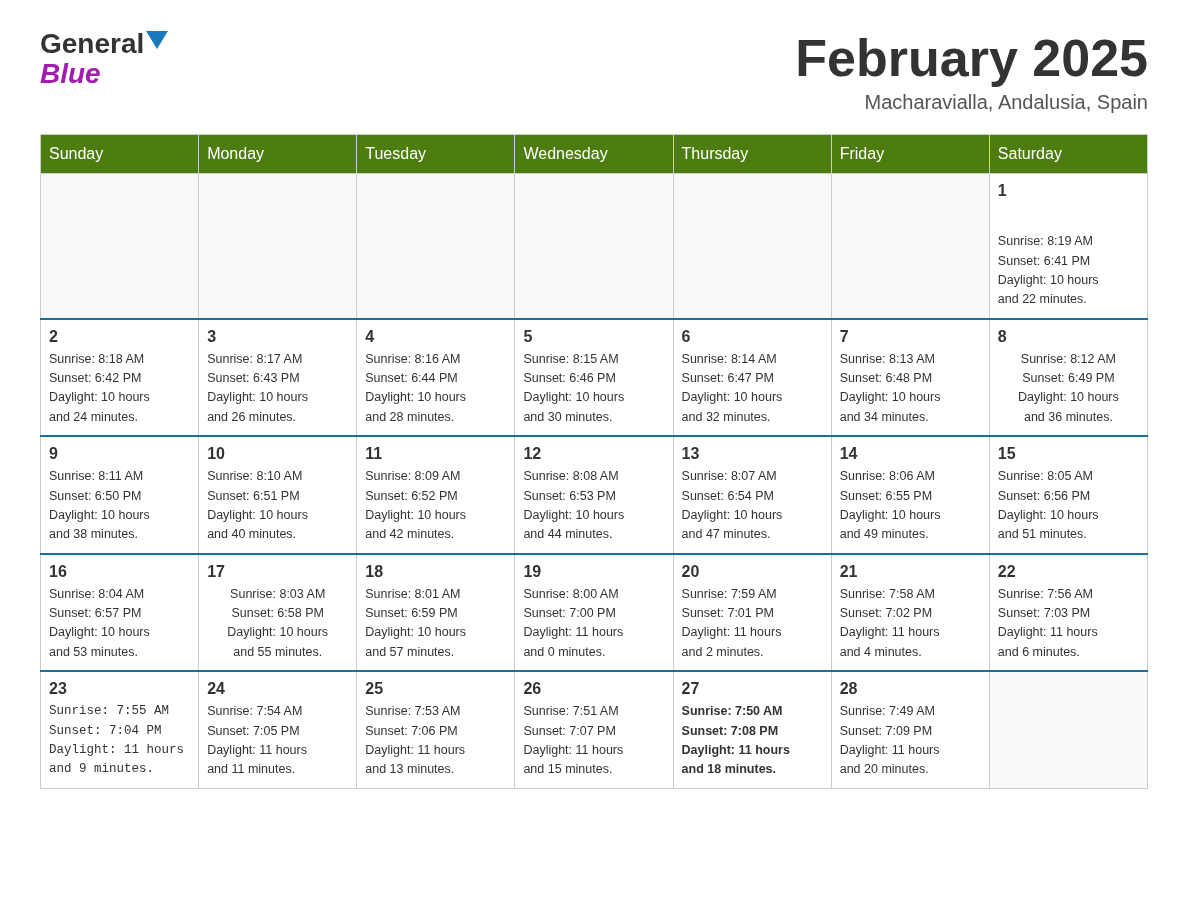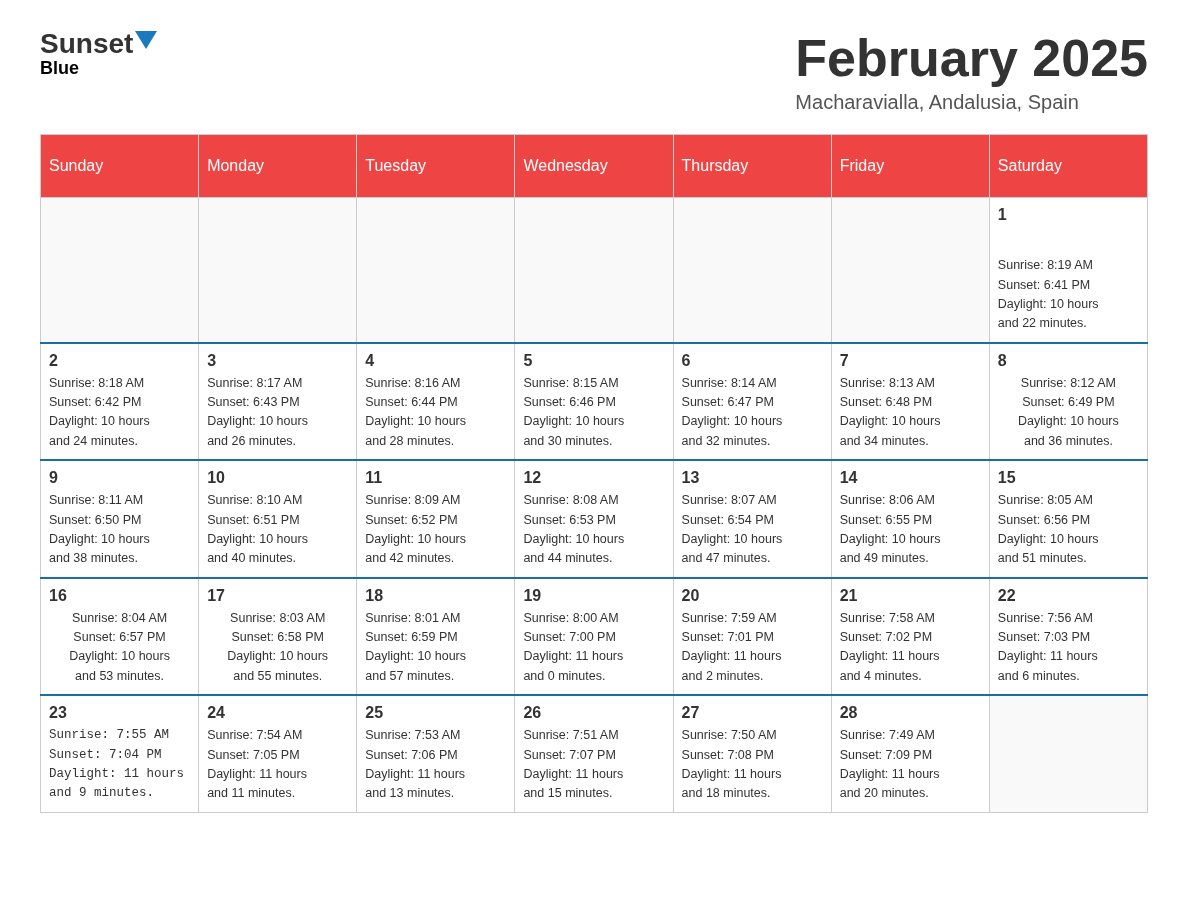--- a/index.html
+++ b/index.html
@@ -25,47 +25,49 @@
       font-size: 28px;
       font-weight: bold;
       color: #333;
       line-height: 1;
     }
     .logo-line {
       display: flex;
       align-items: center;
     }
     .logo-blue-line {
-      font-size: 18px;
+      font-size: 28px;
       font-weight: bold;
-      color: #000000;
+      color: #a21caf;
+      font-style: italic;
     }
     .title-section {
+      text-align: right;
       margin-left: 32px;
     }
     .month-title {
       font-size: 52px;
       font-weight: bold;
       color: #333;
       line-height: 1.1;
     }
     .location-title {
       font-size: 20px;
       color: #555;
       margin-top: 4px;
     }
     .calendar {
       width: 100%;
       border-collapse: collapse;
       border: 1px solid #ccc;
     }
     .calendar th {
-      background-color: #ef4444;
+      background-color: #4d7c0f;
       color: #fff;
-      padding: 22px 8px;
+      padding: 10px 8px;
       font-size: 16px;
       font-weight: normal;
       text-align: left;
       border: 1px solid #ccc;
     }
     .calendar td {
       vertical-align: top;
       padding: 8px;
       border: 1px solid #ccc;
       width: calc(100% / 7);
@@ -91,21 +93,21 @@
     .row-border td {
       border-top: 2px solid #1a6fa0;
     }
   </style>
 </head>
 <body>
 
 <div class="header">
   <div class="logo">
     <div class="logo-line">
-      <span class="logo-text">Sunset</span>
+      <span class="logo-text">General</span>
       <svg width="22" height="22" viewBox="0 0 22 22" style="margin-left:2px;margin-top:-4px;">
         <polygon points="0,0 22,0 11,18" fill="#1a7abf"></polygon>
       </svg>
     </div>
     <span class="logo-blue-line">Blue</span>
   </div>
   <div class="title-section">
     <div class="month-title">February 2025</div>
     <div class="location-title">Macharavialla, Andalusia, Spain</div>
   </div>
@@ -237,21 +239,21 @@
           <div class="day-number">15</div>
           <div class="day-info" style="white-space: pre-line;">Sunrise: 8:05 AM
 Sunset: 6:56 PM
 Daylight: 10 hours
 and 51 minutes.</div>
         </td>
       </tr>
       <tr class="row-border">
         <td>
           <div class="day-number">16</div>
-          <div class="day-info" style="white-space: pre-line; text-align: center;">Sunrise: 8:04 AM
+          <div class="day-info" style="white-space: pre-line;">Sunrise: 8:04 AM
 Sunset: 6:57 PM
 Daylight: 10 hours
 and 53 minutes.</div>
         </td>
         <td>
           <div class="day-number">17</div>
           <div class="day-info" style="white-space: pre-line; text-align: center;">Sunrise: 8:03 AM
 Sunset: 6:58 PM
 Daylight: 10 hours
 and 55 minutes.</div>
@@ -316,21 +318,21 @@
         </td>
         <td>
           <div class="day-number">26</div>
           <div class="day-info" style="white-space: pre-line;">Sunrise: 7:51 AM
 Sunset: 7:07 PM
 Daylight: 11 hours
 and 15 minutes.</div>
         </td>
         <td>
           <div class="day-number">27</div>
-          <div class="day-info" style="white-space: pre-line;">Sunrise: 7:50 AM
+          <div class="day-info" style="white-space: pre-line; font-weight: bold;">Sunrise: 7:50 AM
 Sunset: 7:08 PM
 Daylight: 11 hours
 and 18 minutes.</div>
         </td>
         <td>
           <div class="day-number">28</div>
           <div class="day-info" style="white-space: pre-line;">Sunrise: 7:49 AM
 Sunset: 7:09 PM
 Daylight: 11 hours
 and 20 minutes.</div>

